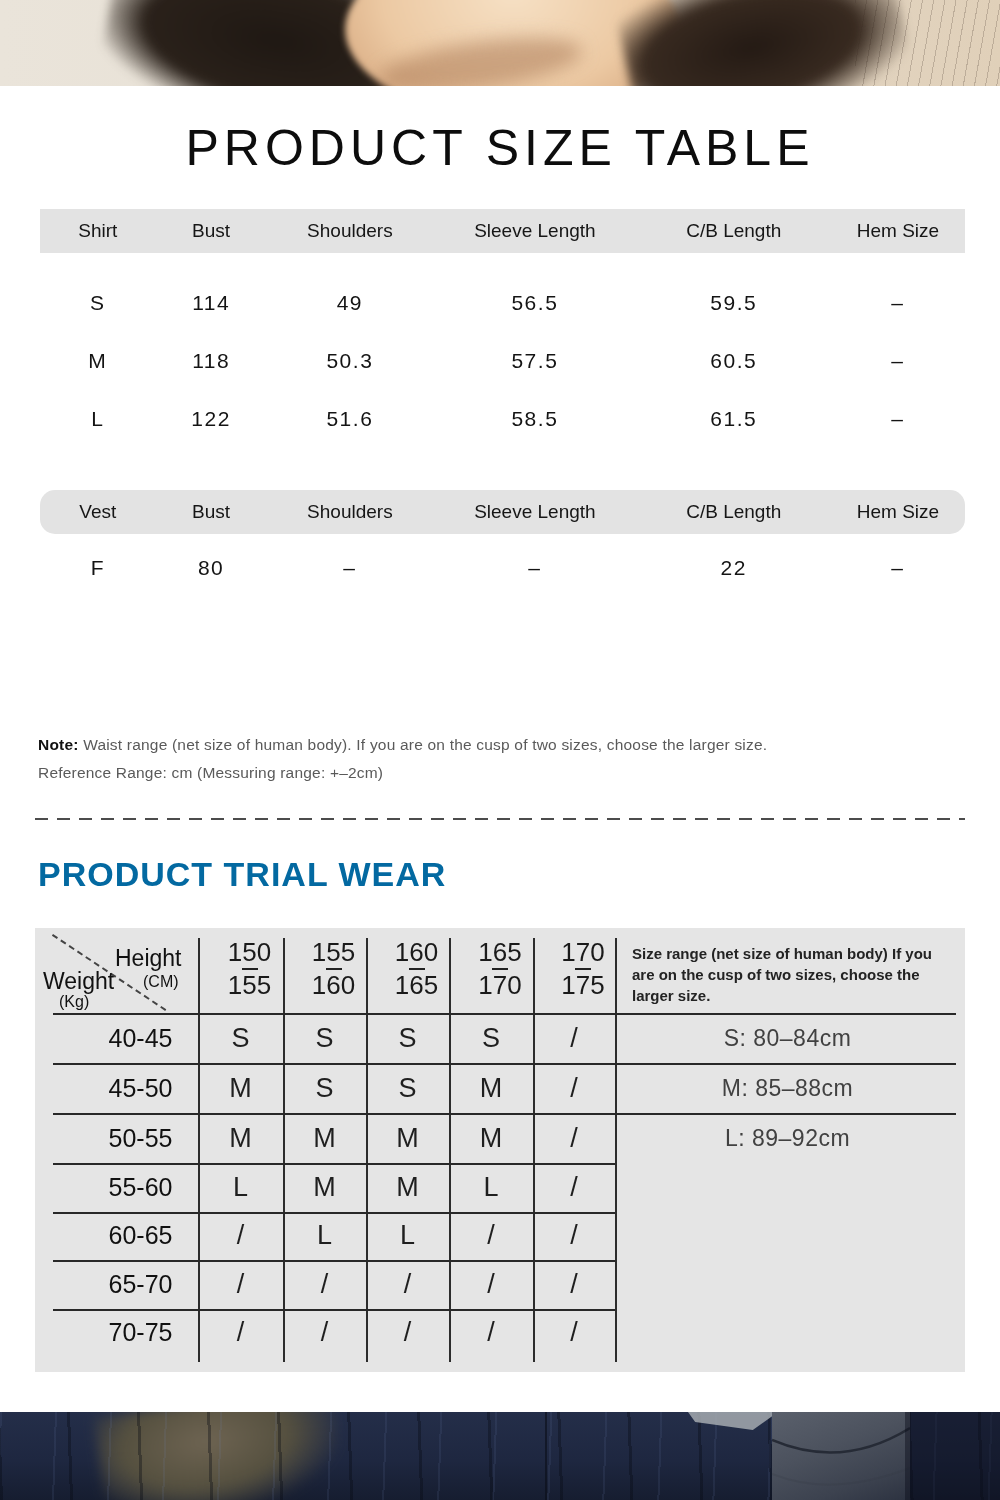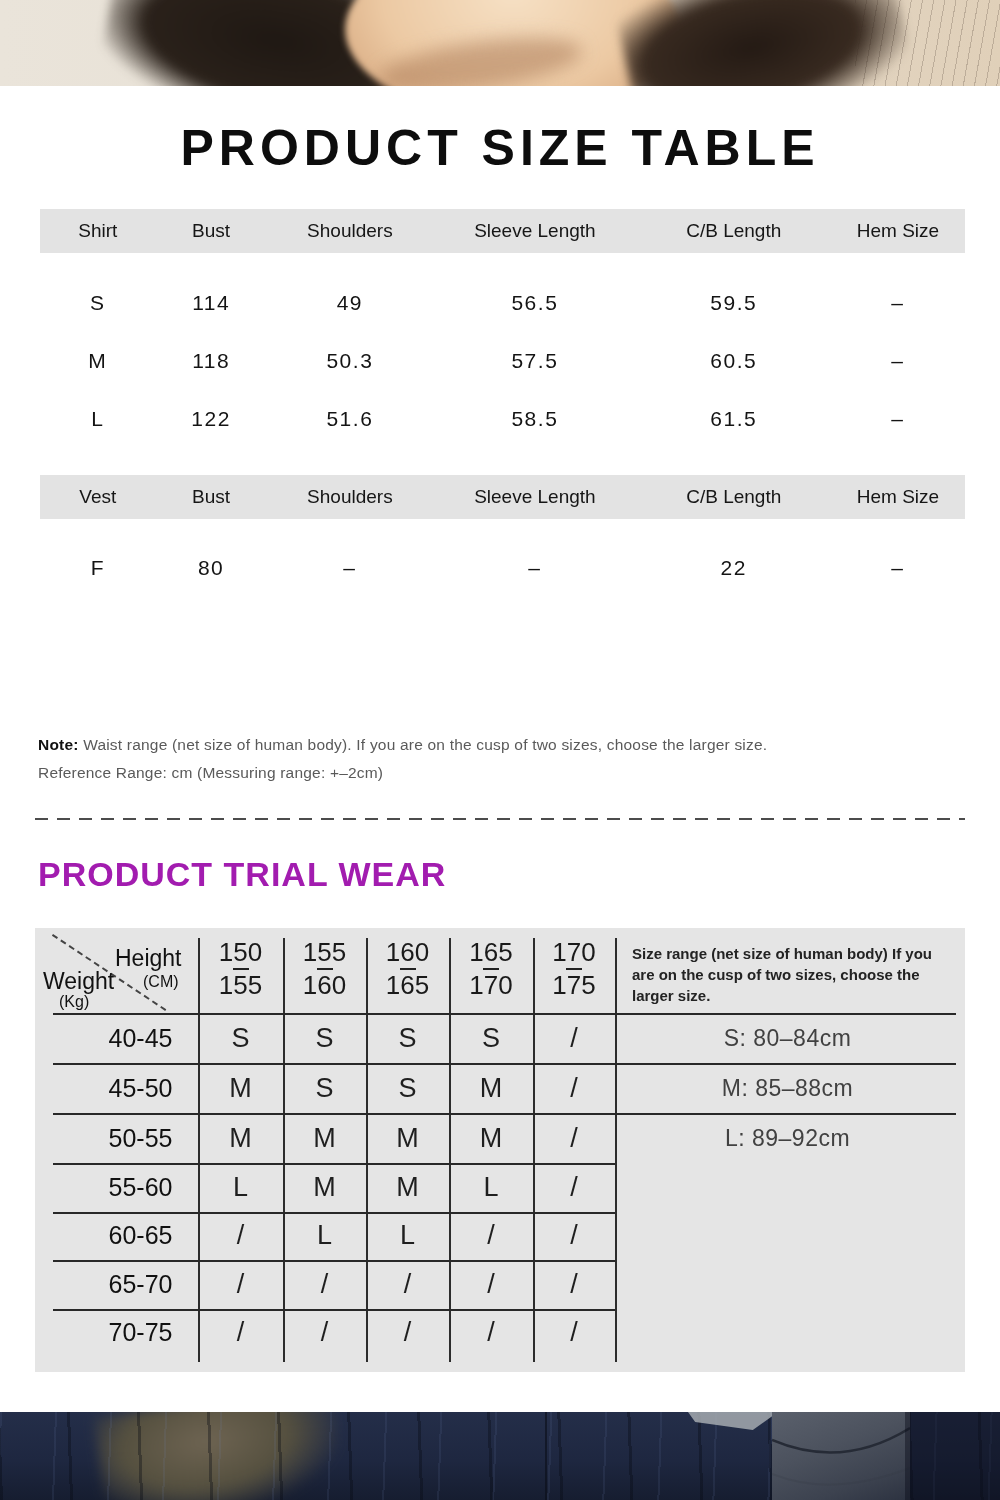--- a/index.html
+++ b/index.html
@@ -17,27 +17,27 @@
     background:radial-gradient(ellipse at 50% 30%,#f6e0c4 0%,#ecc9a3 55%,#d8ab82 85%);filter:blur(3px);}
   .ht-jaw-shadow{position:absolute;left:378px;top:42px;width:205px;height:46px;border-radius:50%;
     background:rgba(168,118,82,.5);filter:blur(9px);transform:rotate(-8deg);}
   .ht-hair-right{position:absolute;left:625px;top:-28px;width:280px;height:145px;
     background:radial-gradient(ellipse at 45% 50%,#241a14 0%,#382a20 50%,rgba(56,42,32,0) 78%);
     filter:blur(5px);transform:rotate(-12deg);}
   .ht-strands{position:absolute;left:855px;top:0;width:145px;height:86px;opacity:.55;
     background:repeating-linear-gradient(100deg,rgba(60,45,35,.4) 0 1px,transparent 1px 11px);}
   
   .title1{position:absolute;left:0;top:119px;width:1000px;text-align:center;
-    font-size:50px;font-weight:700;letter-spacing:5px;color:#0d0d0d;white-space:nowrap;}
+    font-size:50px;font-weight:400;letter-spacing:5px;color:#0d0d0d;white-space:nowrap;}
   .title2{position:absolute;left:38px;top:855px;font-size:34px;font-weight:700;
-    letter-spacing:1px;color:#a21caf;white-space:nowrap;}
+    letter-spacing:1px;color:#0369a1;white-space:nowrap;}
   
   .bar{position:absolute;left:40px;width:925px;height:44px;background:#e3e3e3;
     display:flex;align-items:center;font-size:19px;color:#161616;}
-  .bar1{top:209px;} .bar2{top:475px;}
+  .bar1{top:209px;} .bar2{top:490px;border-radius:15px;}
   .trow{position:absolute;left:40px;width:925px;height:44px;display:flex;align-items:center;
     font-size:21px;color:#141414;}
   .r1{top:281px;} .r2{top:339px;} .r3{top:397px;} .r4{top:546px;}
   .c0{width:12.5%;text-align:center;} .c1{width:12%;text-align:center;}
   .c2{width:18%;text-align:center;}  .c3{width:22%;text-align:center;}
   .c4{width:21%;text-align:center;}  .c5{width:14.5%;text-align:center;}
   .trow span{letter-spacing:1.5px;}
   
   .note-line{position:absolute;left:38px;font-size:15.5px;color:#5a5a5a;letter-spacing:.2px;}
   .nl1{top:736px;} .nl2{top:764px;}
@@ -51,21 +51,21 @@
   .lbl-height{position:absolute;left:80px;top:17px;font-size:23px;color:#111;}
   .lbl-cm{position:absolute;left:108px;top:45px;font-size:16px;color:#111;}
   .lbl-weight{position:absolute;left:8px;top:40px;font-size:23px;color:#111;}
   .lbl-kg{position:absolute;left:24px;top:65px;font-size:16px;color:#111;}
   .vl{position:absolute;top:10px;height:424px;width:2px;background:#2c2c2c;}
   .vl1{left:163px;} .vl2{left:248px;} .vl3{left:331px;} .vl4{left:414px;} .vl5{left:498px;} .vl6{left:580px;}
   .hlf{position:absolute;left:18px;width:903px;height:2px;background:#282828;}
   .hll{position:absolute;left:18px;width:562px;height:2px;background:#282828;}
   .hy0{top:85px;} .hy1{top:135px;} .hy2{top:185px;}
   .hy3{top:235px;} .hy4{top:284px;} .hy5{top:332px;} .hy6{top:381px;}
-  .hcol{position:absolute;top:13px;text-align:center;font-size:26px;line-height:23px;color:#1a1a1a;}
+  .hcol{position:absolute;top:13px;text-align:center;font-size:26px;line-height:23px;color:#1a1a1a;padding-left:9px;}
   .hc1{left:163px;width:85px;} .hc2{left:248px;width:83px;} .hc3{left:331px;width:83px;text-align:center;}
   .hc4{left:414px;width:84px;} .hc5{left:498px;width:82px;}
   .hdash{width:16px;height:2px;background:#222;margin:4px auto;}
   .wl{position:absolute;left:0;width:163px;text-align:center;height:30px;line-height:30px;
     font-size:25px;color:#111;padding-left:24px;}
   .tc{position:absolute;height:30px;line-height:30px;text-align:center;font-size:27px;color:#1f1f1f;}
   .ty1{top:95px;} .ty2{top:145px;} .ty3{top:195px;} .ty4{top:244px;}
   .ty5{top:292px;} .ty6{top:341px;} .ty7{top:389px;}
   .tx1{left:163px;width:85px;} .tx2{left:248px;width:83px;} .tx3{left:331px;width:83px;}
   .tx4{left:414px;width:84px;} .tx5{left:498px;width:82px;}

